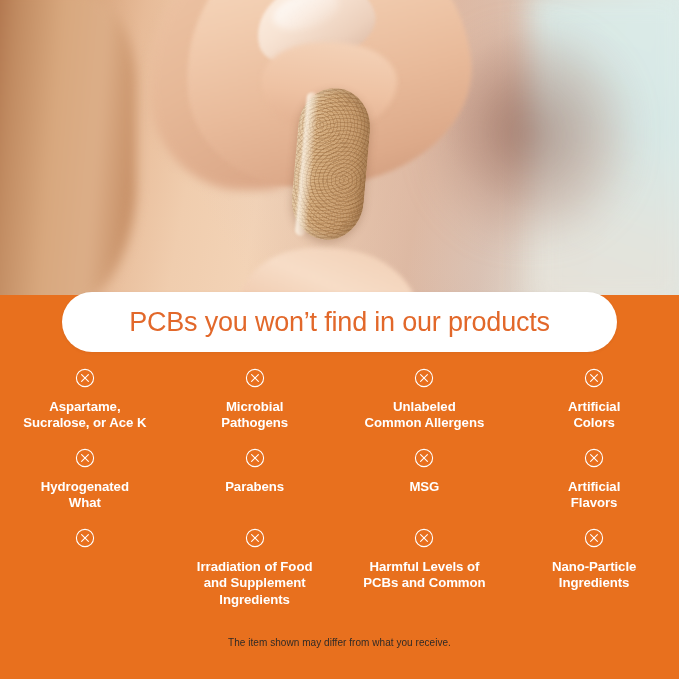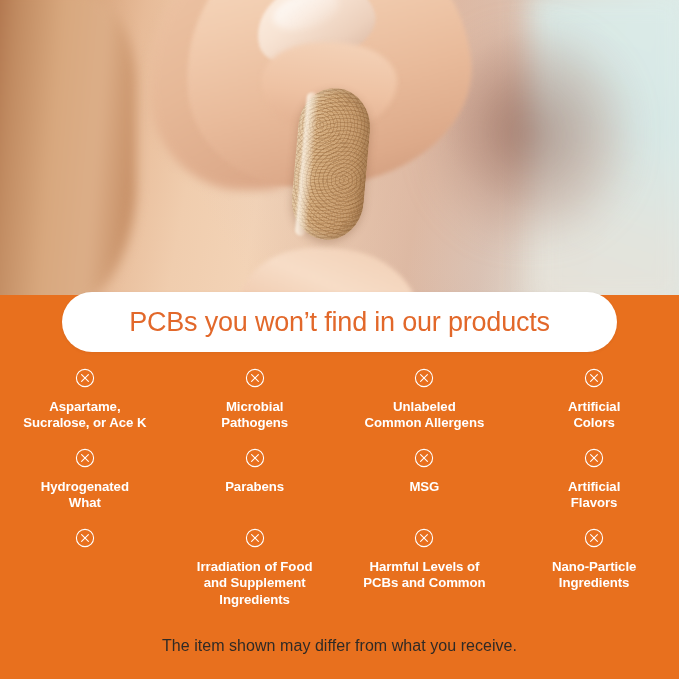--- a/index.html
+++ b/index.html
@@ -163,21 +163,21 @@
     font-weight:700;
     white-space:pre-line;
     letter-spacing:-0.05px;
   }
 
   
   .footer {
     position:absolute; left:0; top:637px; width:679px;
     text-align:center;
     color:#2F2A26;
-    font-size:16px;
+    font-size:10px;
     letter-spacing:0.05px;
   }
 </style>
 </head>
 <body>
 
 <div class="photo">
   <div class="photo-mint"></div>
   <div class="photo-blur-bg"></div>
   <div class="photo-left-arm"></div>

